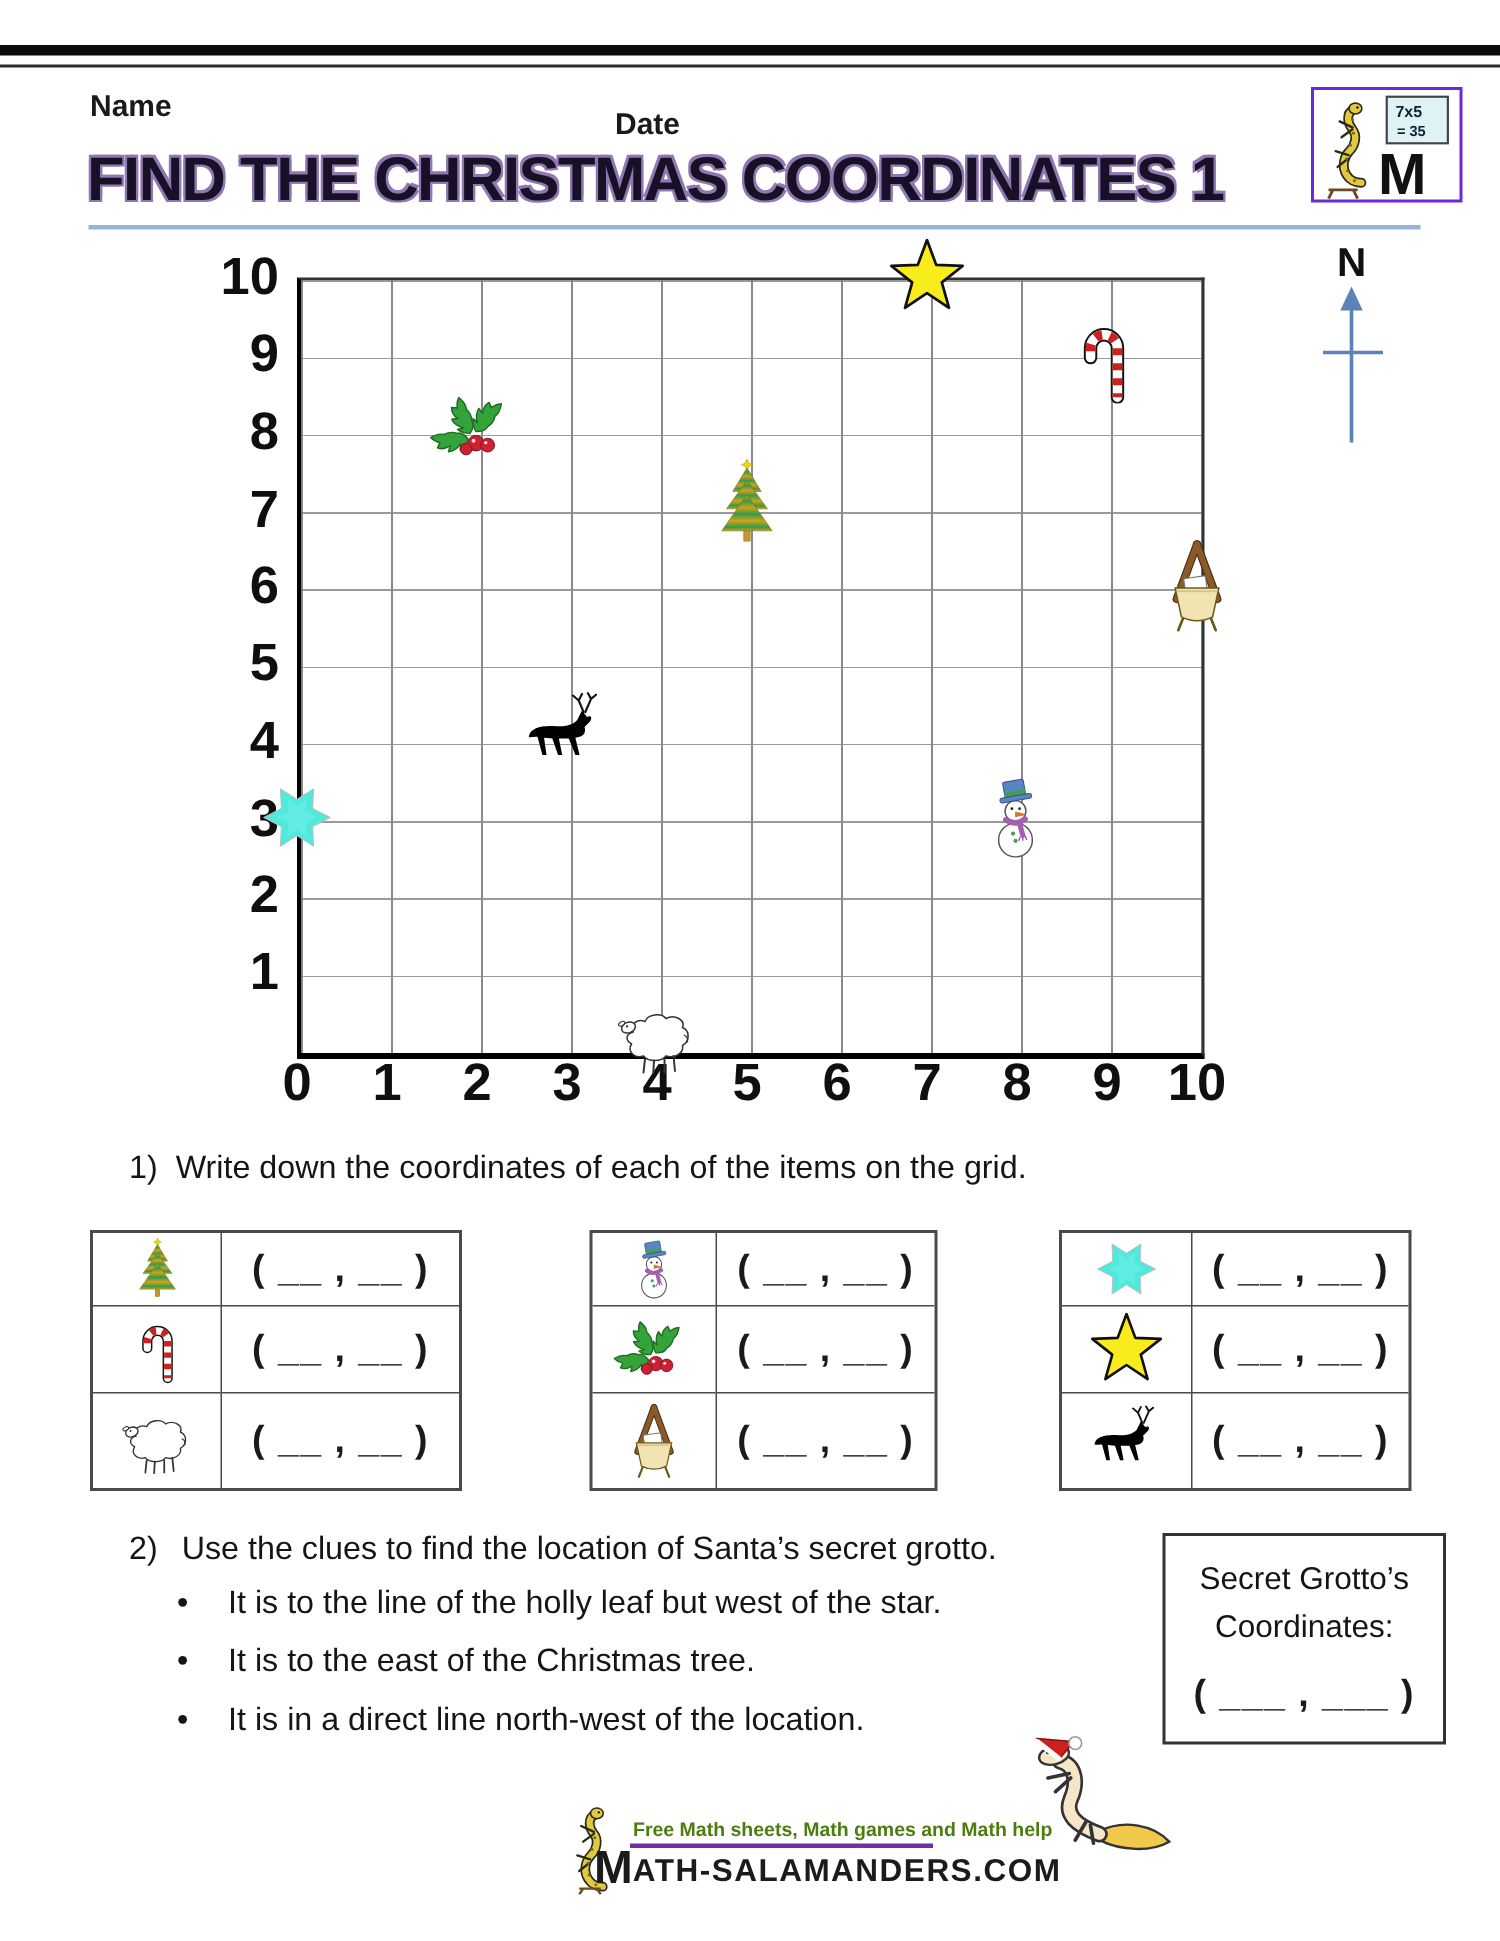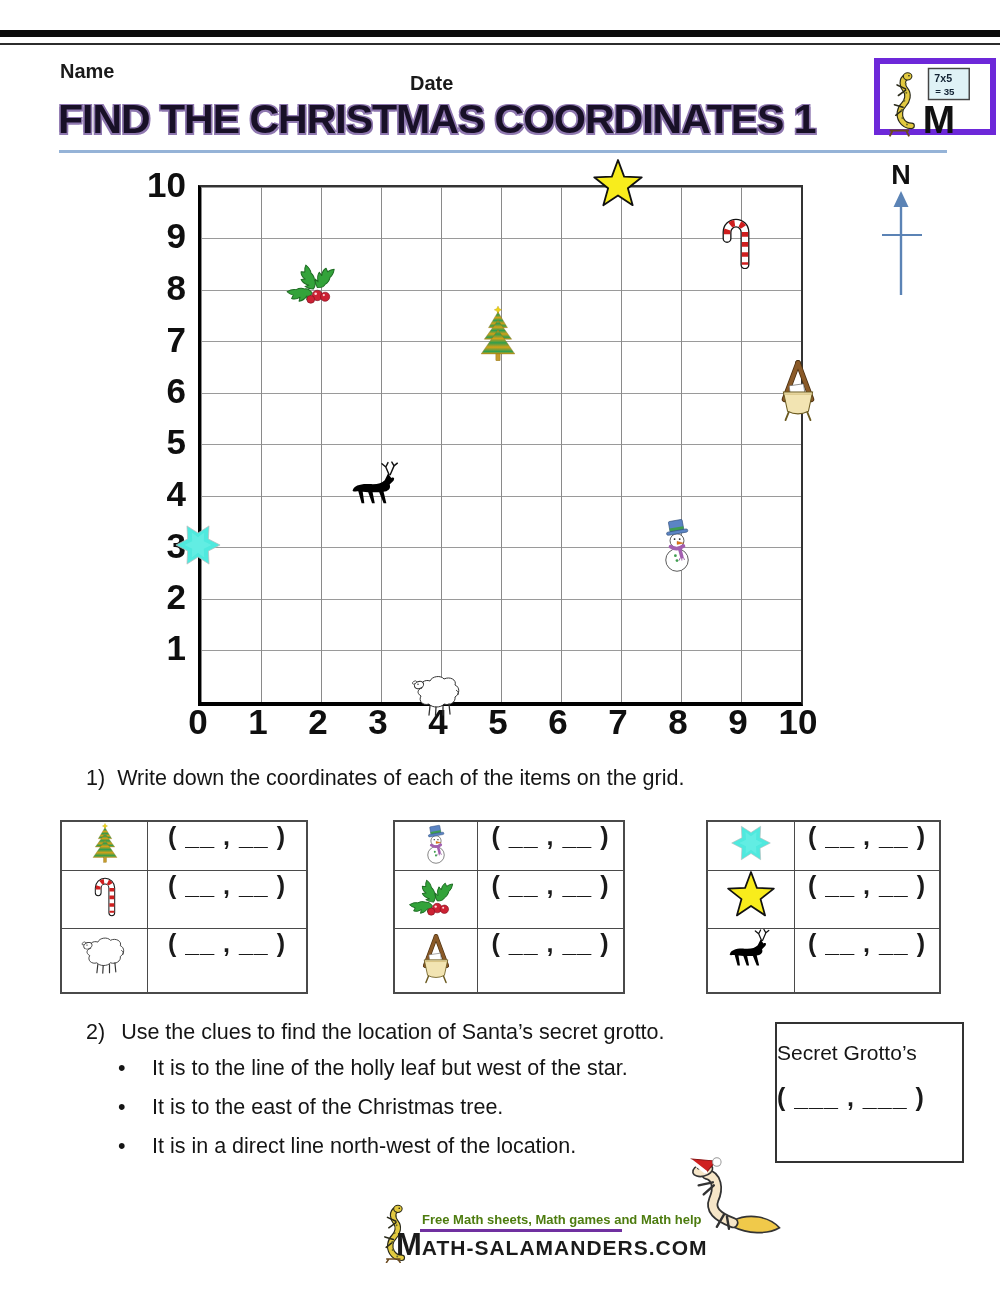--- a/index.html
+++ b/index.html
@@ -5,21 +5,21 @@
   html,body{margin:0;padding:0;background:#ffffff;}
   .page{
     position:relative; width:1000px; height:1294px; background:#fff;
     font-family:"Liberation Sans", sans-serif; color:#111; overflow:hidden;
   }
   .abs{position:absolute;}
   
   .topbar{left:0; top:30px; width:1000px; height:7px; background:#0b0b0b;}
   .topline{left:0; top:43px; width:1000px; height:2px; background:#2c2c2c;}
   .field-label{font-size:20px; font-weight:bold; color:#1a1a1a;}
-  .logo-box{left:874px; top:58px; width:122px; height:77px; border:6px solid #6d28d9; box-sizing:border-box; background:#fff;}
+  .logo-box{left:874px; top:58px; width:101px; height:77px; border:2px solid #6d28d9; box-sizing:border-box; background:#fff;}
   .title{
     left:58px; top:96px; width:760px; font-size:41px; font-weight:bold; letter-spacing:-1px;
     color:#181027; white-space:nowrap;
     text-shadow:-1.5px -1.5px 0 #8f78b0, 1.5px -1.5px 0 #8f78b0, -1.5px 1.5px 0 #8f78b0, 1.5px 1.5px 0 #8f78b0;
   }
   .title-rule{left:59px; top:150px; width:888px; height:3px; background:#95b3d7;}
   
   .grid-box{
     left:198px; top:185px; width:600px; height:515px; box-sizing:content-box;
     border-left:3px solid #000; border-bottom:4px solid #000;
@@ -28,30 +28,30 @@
       repeating-linear-gradient(to right, #8a8a8a 0 1px, transparent 1px 60px),
       repeating-linear-gradient(to bottom, #9a9a9a 0 1px, transparent 1px 51.5px);
   }
   .ylab{width:66px; text-align:right; font-size:35px; font-weight:600; color:#0f0f0f; line-height:40px; height:40px;}
   .xlab{width:60px; text-align:center; font-size:35px; font-weight:600; color:#0f0f0f; line-height:40px; height:40px;}
   .compass-n{font-size:27px; font-weight:600; color:#101010;}
   
   .qline{display:flex; font-size:21.5px; color:#151515;}
   .qline .qnum{flex:none;}
   .qtable{display:grid; border:2px solid #4a4a4a; background:#fff; box-sizing:border-box;}
-  .qtable .cell{display:flex; justify-content:center; border-left:1.5px solid #4a4a4a; border-top:1.5px solid #4a4a4a; overflow:visible;}
+  .qtable .cell{display:flex; align-items:center; justify-content:center; border-left:1.5px solid #4a4a4a; border-top:1.5px solid #4a4a4a; overflow:visible;}
   .qtable .c0{border-left:none;}
   .qtable .r0{border-top:none;}
   .answer{font-size:25px; font-weight:600; letter-spacing:1px; color:#1a1a1a; white-space:nowrap;}
   
   .bullet-row{display:flex; margin-bottom:14px; font-size:21.5px; color:#151515;}
   .bullet-dot{width:34px; flex:none; text-align:left; padding-left:4px;}
   .grotto{
     left:775px; top:1022px; width:189px; height:141px; border:2px solid #333; box-sizing:border-box;
-    text-align:left; font-size:21px; color:#151515; padding-top:13px; line-height:32px;
+    text-align:center; font-size:21px; color:#151515; padding-top:13px; line-height:32px;
   }
   .grotto .answer{display:block; margin-top:12px; font-size:25px;}
   
   .tagline{font-size:13px; font-weight:bold; color:#4d7c0f; white-space:nowrap;}
   .purple-rule{left:420px; top:1229px; width:202px; height:3px; background:#7030a0;}
   .site-line{display:flex; align-items:flex-end; color:#1b1b1b; white-space:nowrap;}
   .site-m{font-size:31px; font-weight:bold; line-height:30px;}
   .site-rest{font-size:21px; font-weight:bold; letter-spacing:1px; line-height:24px;}
   svg text{font-family:"Liberation Sans", sans-serif;}
   .hidden-defs{position:absolute; width:0; height:0; overflow:hidden;}
@@ -366,20 +366,21 @@
       <span>It is to the east of the Christmas tree.</span>
     </div>
     <div class="bullet-row">
       <span class="bullet-dot">•</span>
       <span>It is in a direct line north-west of the location.</span>
     </div>
   </div>
 
   <div class="abs grotto">
     <div>Secret Grotto’s</div>
+    <div>Coordinates:</div>
     <span class="answer">( ___ , ___ )</span>
   </div>
 
   <svg class="abs" style="left:676px; top:1152px;" width="112" height="96" viewBox="0 0 110 95">
     <use href="#def-santa-sal"></use>
   </svg>
 
   <svg class="abs" style="left:368px; top:1203px;" width="52" height="60" viewBox="0 0 60 92">
     <use href="#def-salamander"></use>
     <path d="M18,86 h22 M22,86 l-4,6 M36,86 l4,6" stroke="#6b4a20" stroke-width="2.4" fill="none"></path>

